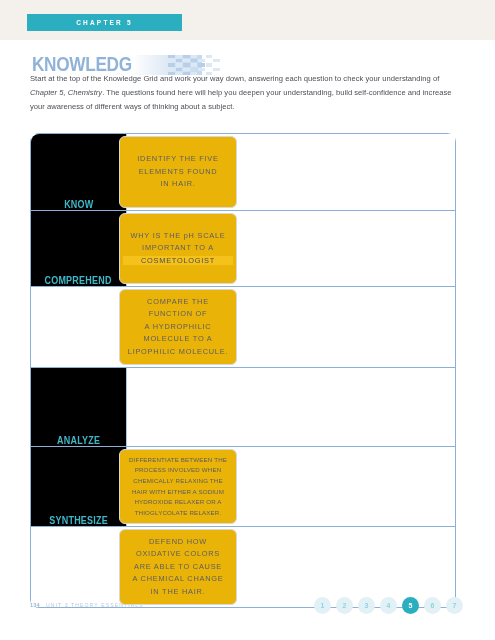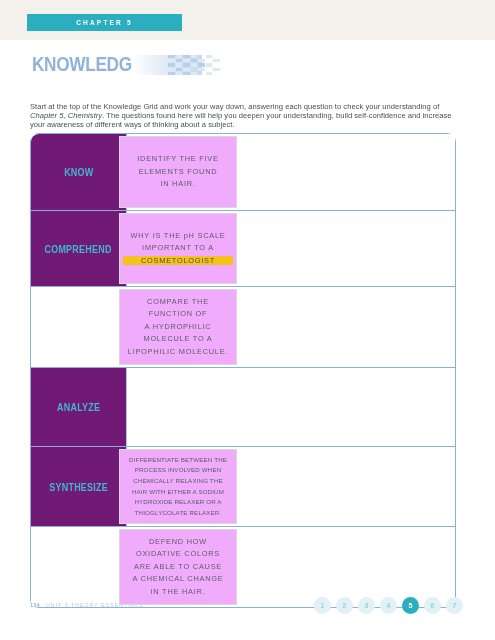--- a/index.html
+++ b/index.html
@@ -95,24 +95,24 @@
     background: #c3d7ec;
   }
   .title-deco-grid i.d0 { background: transparent; }
   .title-deco-grid i.d1 { background: #dde8f5; }
   .title-deco-grid i.d2 { background: #b7cfe8; }
 
   
   .intro {
     position: absolute;
     left: 30px;
-    top: 102px;
+    top: 72px;
     width: 428px;
     font-size: 7.6px;
-    line-height: 9px;
+    line-height: 14px;
     color: #4c4f55;
     letter-spacing: 0.02px;
   }
   .intro em {
     font-style: italic;
   }
 
   
   .grid-table {
     position: absolute;
@@ -133,23 +133,23 @@
     background: #ffffff;
   }
   .grid-row:last-child {
     border-bottom: none;
   }
   .grid-row:first-child .row-label { border-top-left-radius: 8px; }
   .grid-row:last-child .row-label { border-bottom-left-radius: 8px; }
 
   .row-label {
     flex: 0 0 95px;
-    background: #701a75;
-    display: flex;
-    align-items: center;
+    background: #000000;
+    display: flex;
+    align-items: flex-end;
     justify-content: center;
     border-right: 1.3px solid #a9c6e2;
   }
   .row-label-text {
     font-family: "Liberation Sans Narrow", "Liberation Sans", sans-serif;
     font-size: 11.5px;
     font-weight: bold;
     color: #3fb9c9;
     letter-spacing: 0.3px;
     transform: scaleX(0.78);
@@ -158,23 +158,23 @@
   .row-answer {
     flex: 1 1 auto;
     background: #ffffff;
   }
   .bubble {
     position: absolute;
     left: 88px;
     top: 2px;
     bottom: 2px;
     width: 118px;
-    background: #f0abfc;
+    background: #eab308;
     border: 1px solid #d8d8d8;
-    border-radius: 0;
+    border-radius: 6px;
     box-sizing: border-box;
     display: flex;
     align-items: center;
     justify-content: center;
     padding: 3px 5px;
     z-index: 3;
   }
   .bubble-text {
     text-align: center;
     font-size: 7.4px;

